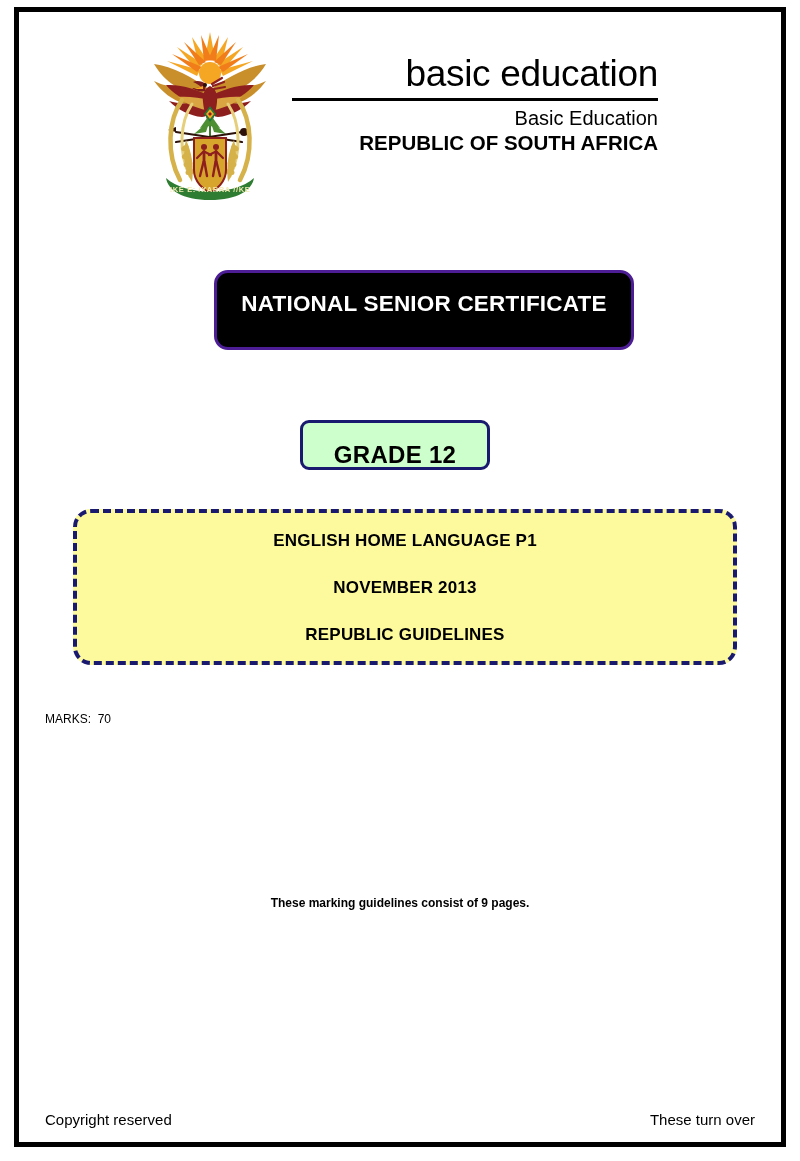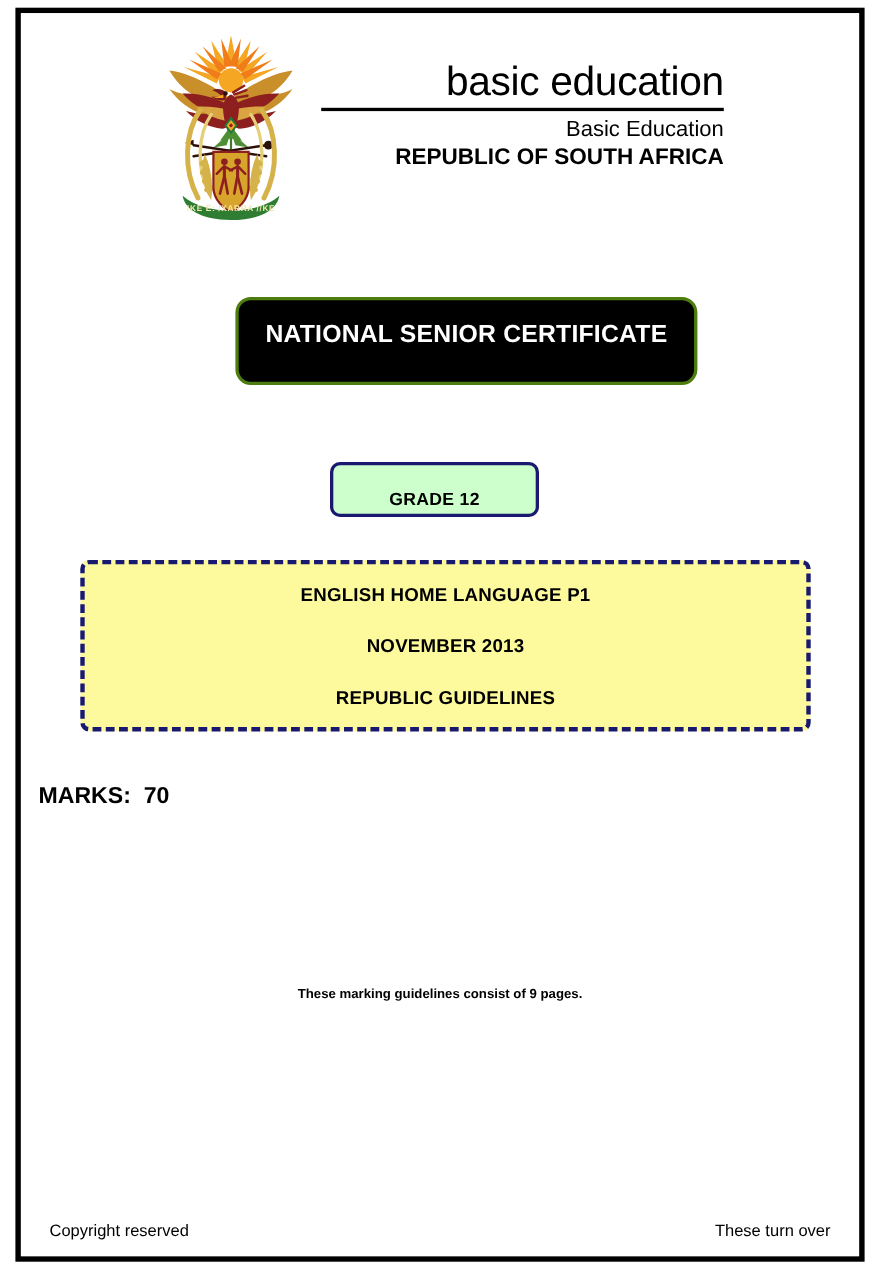--- a/index.html
+++ b/index.html
@@ -84,21 +84,21 @@
 
   
   .nsc-banner {
     position: absolute;
     left: 195px;
     top: 258px;
     width: 420px;
     height: 80px;
     box-sizing: border-box;
     background: #000000;
-    border: 3px solid #4d7c0f;
+    border: 3px solid #4c1d95;
     border-radius: 14px;
     display: flex;
     align-items: center;
     justify-content: center;
   }
   .nsc-banner-label {
     color: #ffffff;
     font-size: 22.5px;
     font-weight: bold;
     letter-spacing: 0.2px;
@@ -114,60 +114,60 @@
     height: 50px;
     box-sizing: border-box;
     background: #ccffcc;
     border: 3px solid #191970;
     border-radius: 9px;
     display: flex;
     align-items: center;
     justify-content: center;
   }
   .grade-box-label {
-    font-size: 16px;
+    font-size: 24px;
     font-weight: bold;
     letter-spacing: 0.3px;
     margin-top: 20px;
   }
 
   
   .subject-box {
     position: absolute;
     left: 54px;
     top: 497px;
     width: 664px;
     height: 156px;
     box-sizing: border-box;
     background: #fcfa9c;
     border: 4px dashed #191970;
-    border-radius: 8px;
+    border-radius: 18px;
     display: flex;
     flex-direction: column;
     align-items: center;
     justify-content: center;
   }
   .subject-line {
     font-size: 17px;
     font-weight: bold;
     letter-spacing: 0.2px;
     text-align: center;
     line-height: 1;
     margin: 0;
     padding: 0;
   }
   .subject-line + .subject-line { margin-top: 30px; }
 
   
   .marks {
     position: absolute;
-    left: 16px;
+    left: 26px;
     top: 700px;
-    font-size: 21px;
-    font-weight: bold;
+    font-size: 12px;
+    font-weight: normal;
     white-space: pre;
   }
 
   
   .pagecount {
     position: absolute;
     left: 0;
     top: 884px;
     width: 100%;
     text-align: center;

